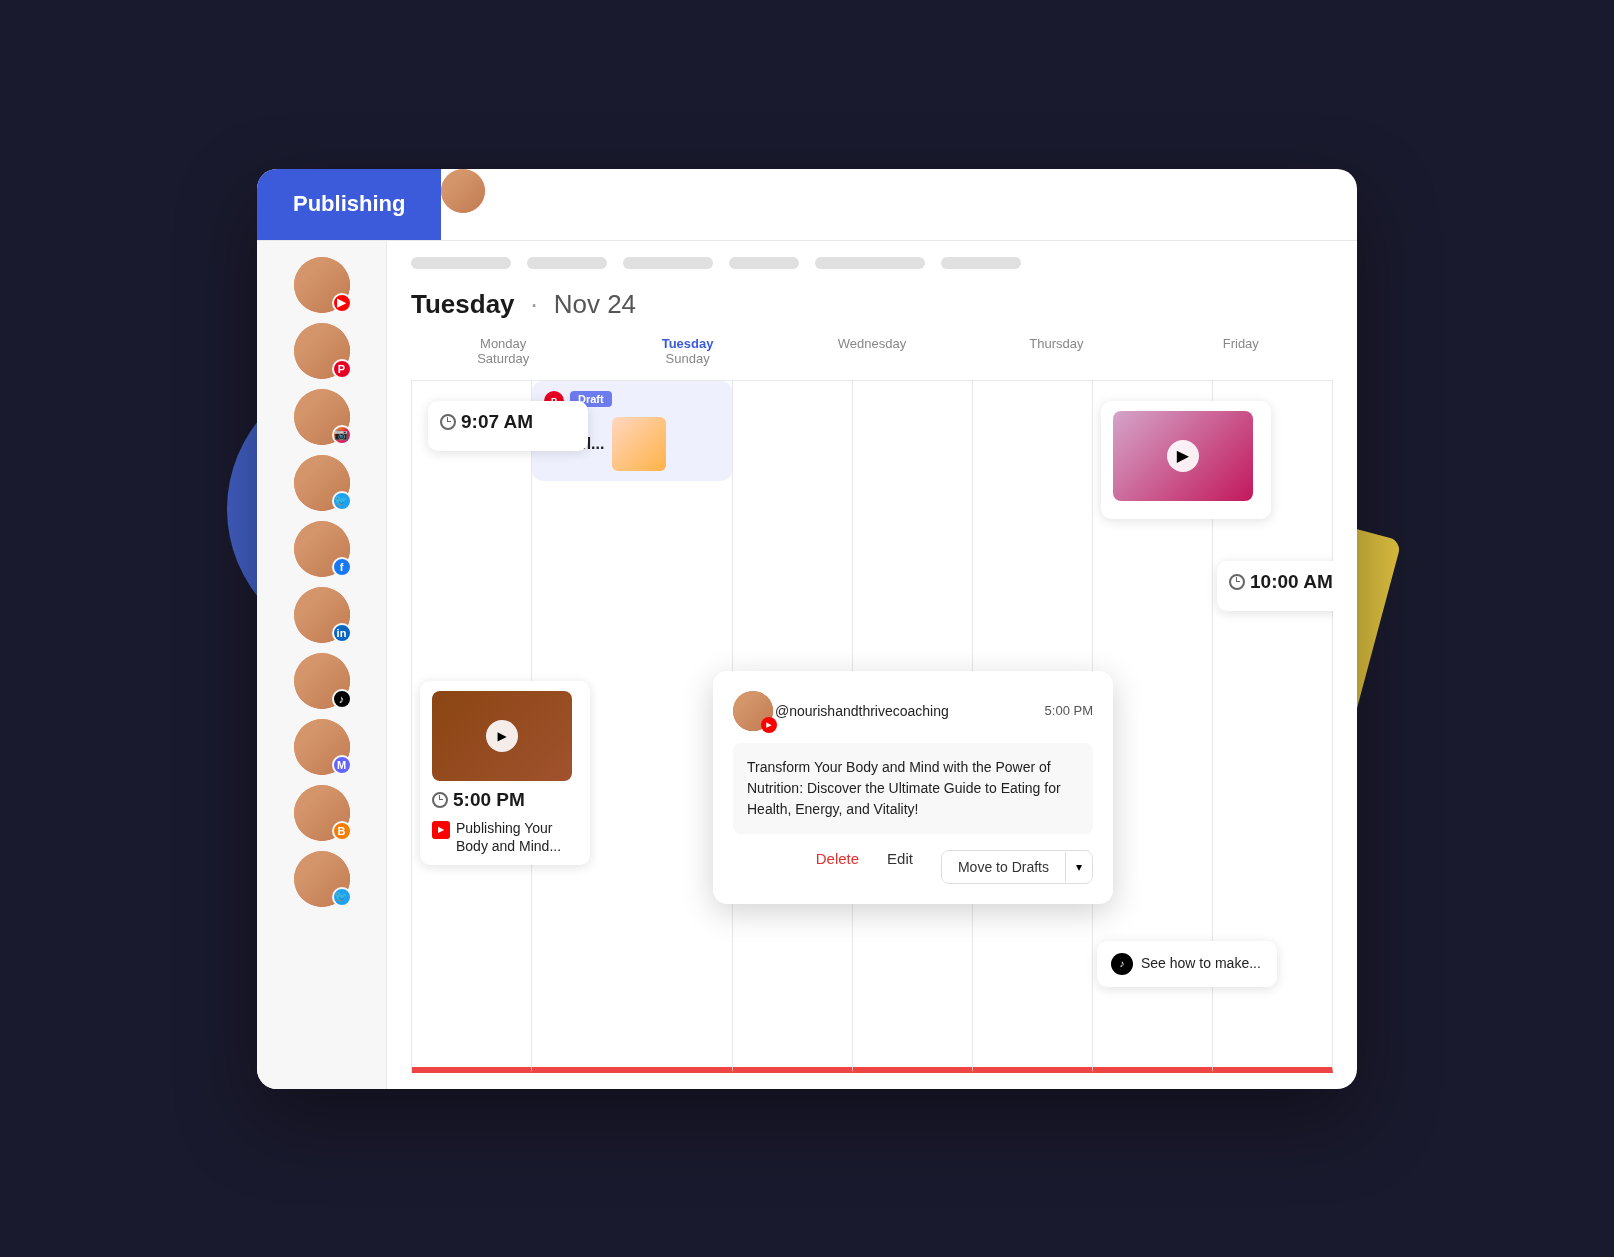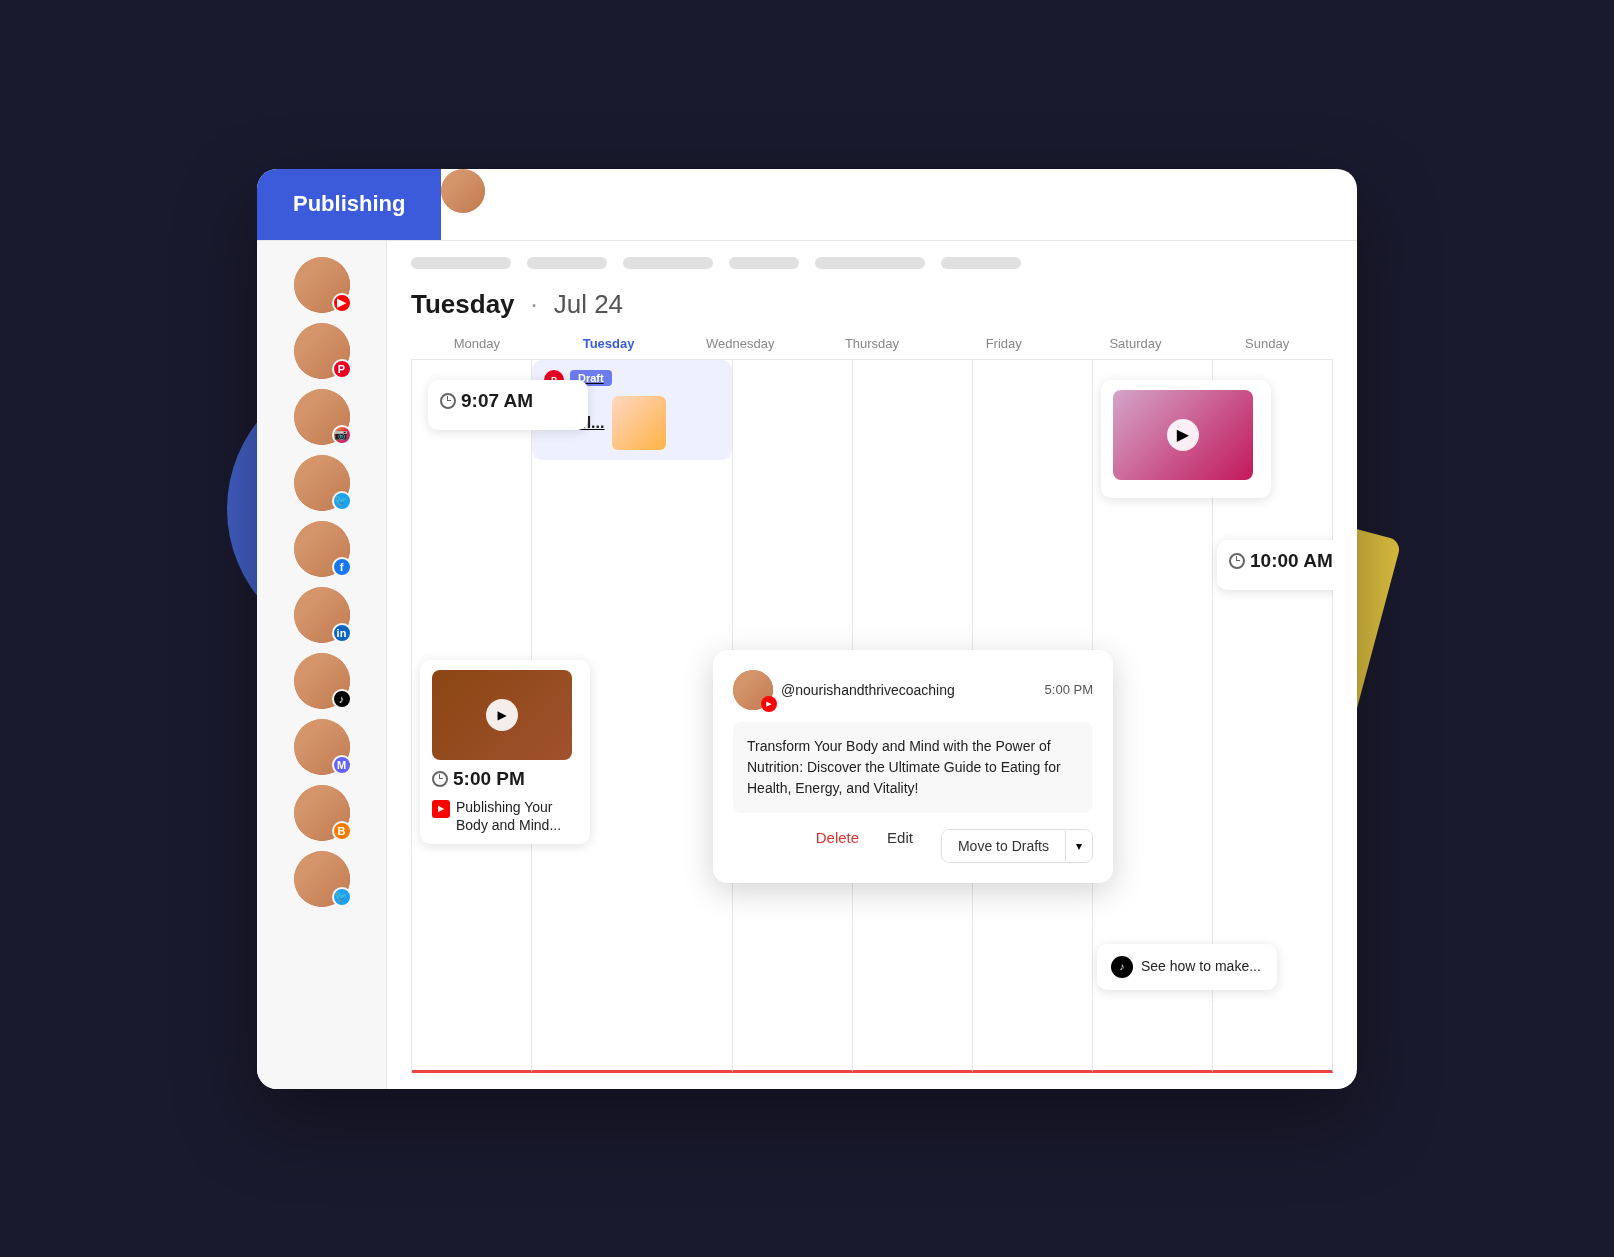--- a/index.html
+++ b/index.html
@@ -200,46 +200,45 @@
     
     .week-grid {
       flex: 1;
       display: flex;
       flex-direction: column;
       overflow: hidden;
       position: relative;
     }
     .week-days-header {
       display: grid;
-      grid-template-columns: repeat(7, 1fr);
+      grid-template-columns: repeat(5, 1fr);
       border-bottom: 1px solid #e8e8e8;
-      padding-bottom: 8px;
+      padding-bottom: 14px;
       margin-bottom: 0;
     }
     .week-day-label {
       text-align: center;
       font-size: 13px;
       color: #888;
       font-weight: 500;
     }
     .week-day-label.active { color: #3b5bdb; font-weight: 600; }
 
     .week-body {
       display: grid;
       grid-template-columns: repeat(7, 1fr);
       flex: 1;
       position: relative;
       border-left: 1px solid #e8e8e8;
     }
     .week-col {
       border-right: 1px solid #e8e8e8;
-      border-bottom: 3px solid #ef4444;
+      border-bottom: 6px solid #ef4444;
       position: relative;
       min-height: 600px;
-      text-decoration: underline;
     }
 
     
     .event-card {
       position: absolute;
       background: #fff;
       border-radius: 10px;
       box-shadow: 0 2px 12px rgba(0,0,0,0.12);
       padding: 10px 12px;
       cursor: pointer;
@@ -414,21 +413,21 @@
     }
     .popup-header {
       display: flex;
       align-items: center;
       justify-content: space-between;
       margin-bottom: 12px;
     }
     .popup-user {
       display: flex;
       align-items: center;
-      gap: 8px;
+      gap: 2px;
     }
     .popup-avatar {
       width: 40px;
       height: 40px;
       border-radius: 50%;
       background: linear-gradient(135deg, #f4a261, #c0392b);
       position: relative;
     }
     .popup-avatar .yt-badge {
       position: absolute;
@@ -647,21 +646,21 @@
           <div class="filter-pill" style="width:80px;"></div>
           <div class="filter-pill" style="width:90px;"></div>
           <div class="filter-pill" style="width:70px;"></div>
           <div class="filter-pill" style="width:110px;"></div>
           <div class="filter-pill" style="width:80px;"></div>
         </div>
 
         <div class="date-header">
           <span>Tuesday</span>
           <span class="dot">·</span>
-          <span class="date-sub">Jul 24</span>
+          <span class="date-sub">Nov 24</span>
         </div>
 
         <div class="week-grid">
 
           <div class="week-days-header">
             <div class="week-day-label">Monday</div>
             <div class="week-day-label active">Tuesday</div>
             <div class="week-day-label">Wednesday</div>
             <div class="week-day-label">Thursday</div>
             <div class="week-day-label">Friday</div>

